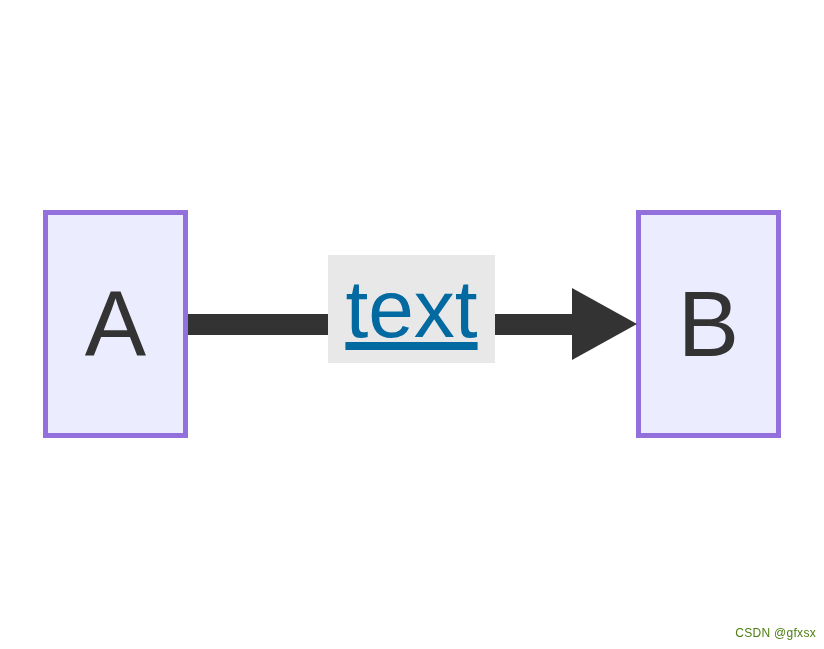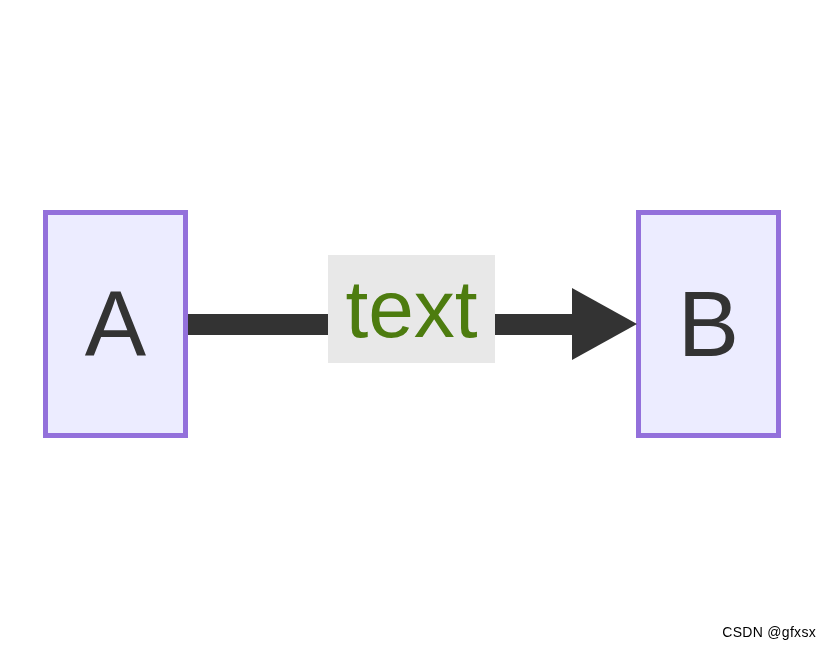--- a/index.html
+++ b/index.html
@@ -62,31 +62,32 @@
   .edge-label {
     position: absolute;
     left: 328px;
     top: 255px;
     width: 167px;
     height: 108px;
     background: #e8e8e8;
     display: flex;
     align-items: center;
     justify-content: center;
-    color: #4d7c0f;
+    color: #0369a1;
     font-size: 82px;
     line-height: 1;
     z-index: 2;
+    text-decoration: underline;
   }
   .watermark {
     position: absolute;
     right: 8px;
     bottom: 9px;
-    color: #000000;
-    font-size: 14px;
+    color: #4d7c0f;
+    font-size: 12px;
     letter-spacing: 0.3px;
   }
 </style>
 </head>
 <body>
 
 <div class="canvas">
 
   <div class="node node-a">
     <span>A</span>

